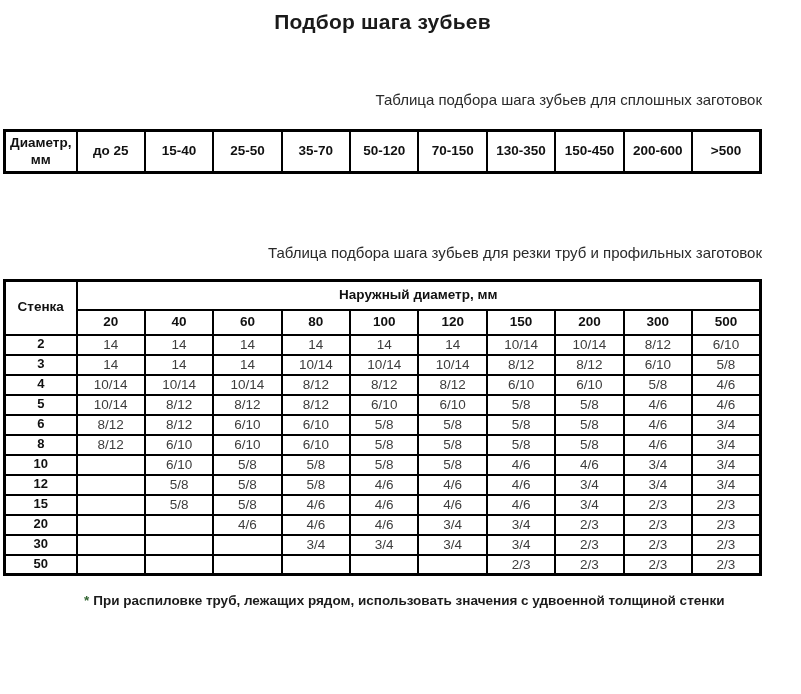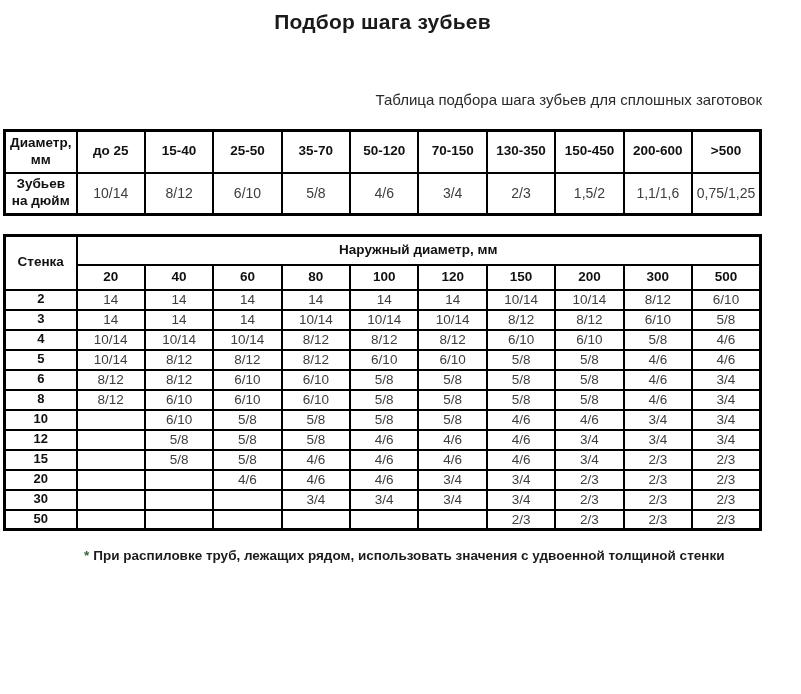--- a/index.html
+++ b/index.html
@@ -112,36 +112,24 @@
           <th>15-40</th>
           <th>25-50</th>
           <th>35-70</th>
           <th>50-120</th>
           <th>70-150</th>
           <th>130-350</th>
           <th>150-450</th>
           <th>200-600</th>
           <th>&gt;500</th>
         </tr>
-        <tr>
-          <th>Зубьев на дюйм</th>
-          <td>10/14</td>
-          <td>8/12</td>
-          <td>6/10</td>
-          <td>5/8</td>
-          <td>4/6</td>
-          <td>3/4</td>
-          <td>2/3</td>
-          <td>1,5/2</td>
-          <td>1,1/1,6</td>
-          <td>0,75/1,25</td>
-        </tr>
       </tbody>
   </table>
 
+  <p class="caption caption-pipe">Таблица подбора шага зубьев для резки труб и профильных заготовок</p>
 
   <table class="pipe-table">
     <colgroup>
       <col class="wall-col">
       <col span="10">
     </colgroup>
     <thead id="pipe-head">
         <tr class="span-row">
           <th rowspan="2">Стенка</th>
           <th colspan="10">Наружный диаметр, мм</th>

